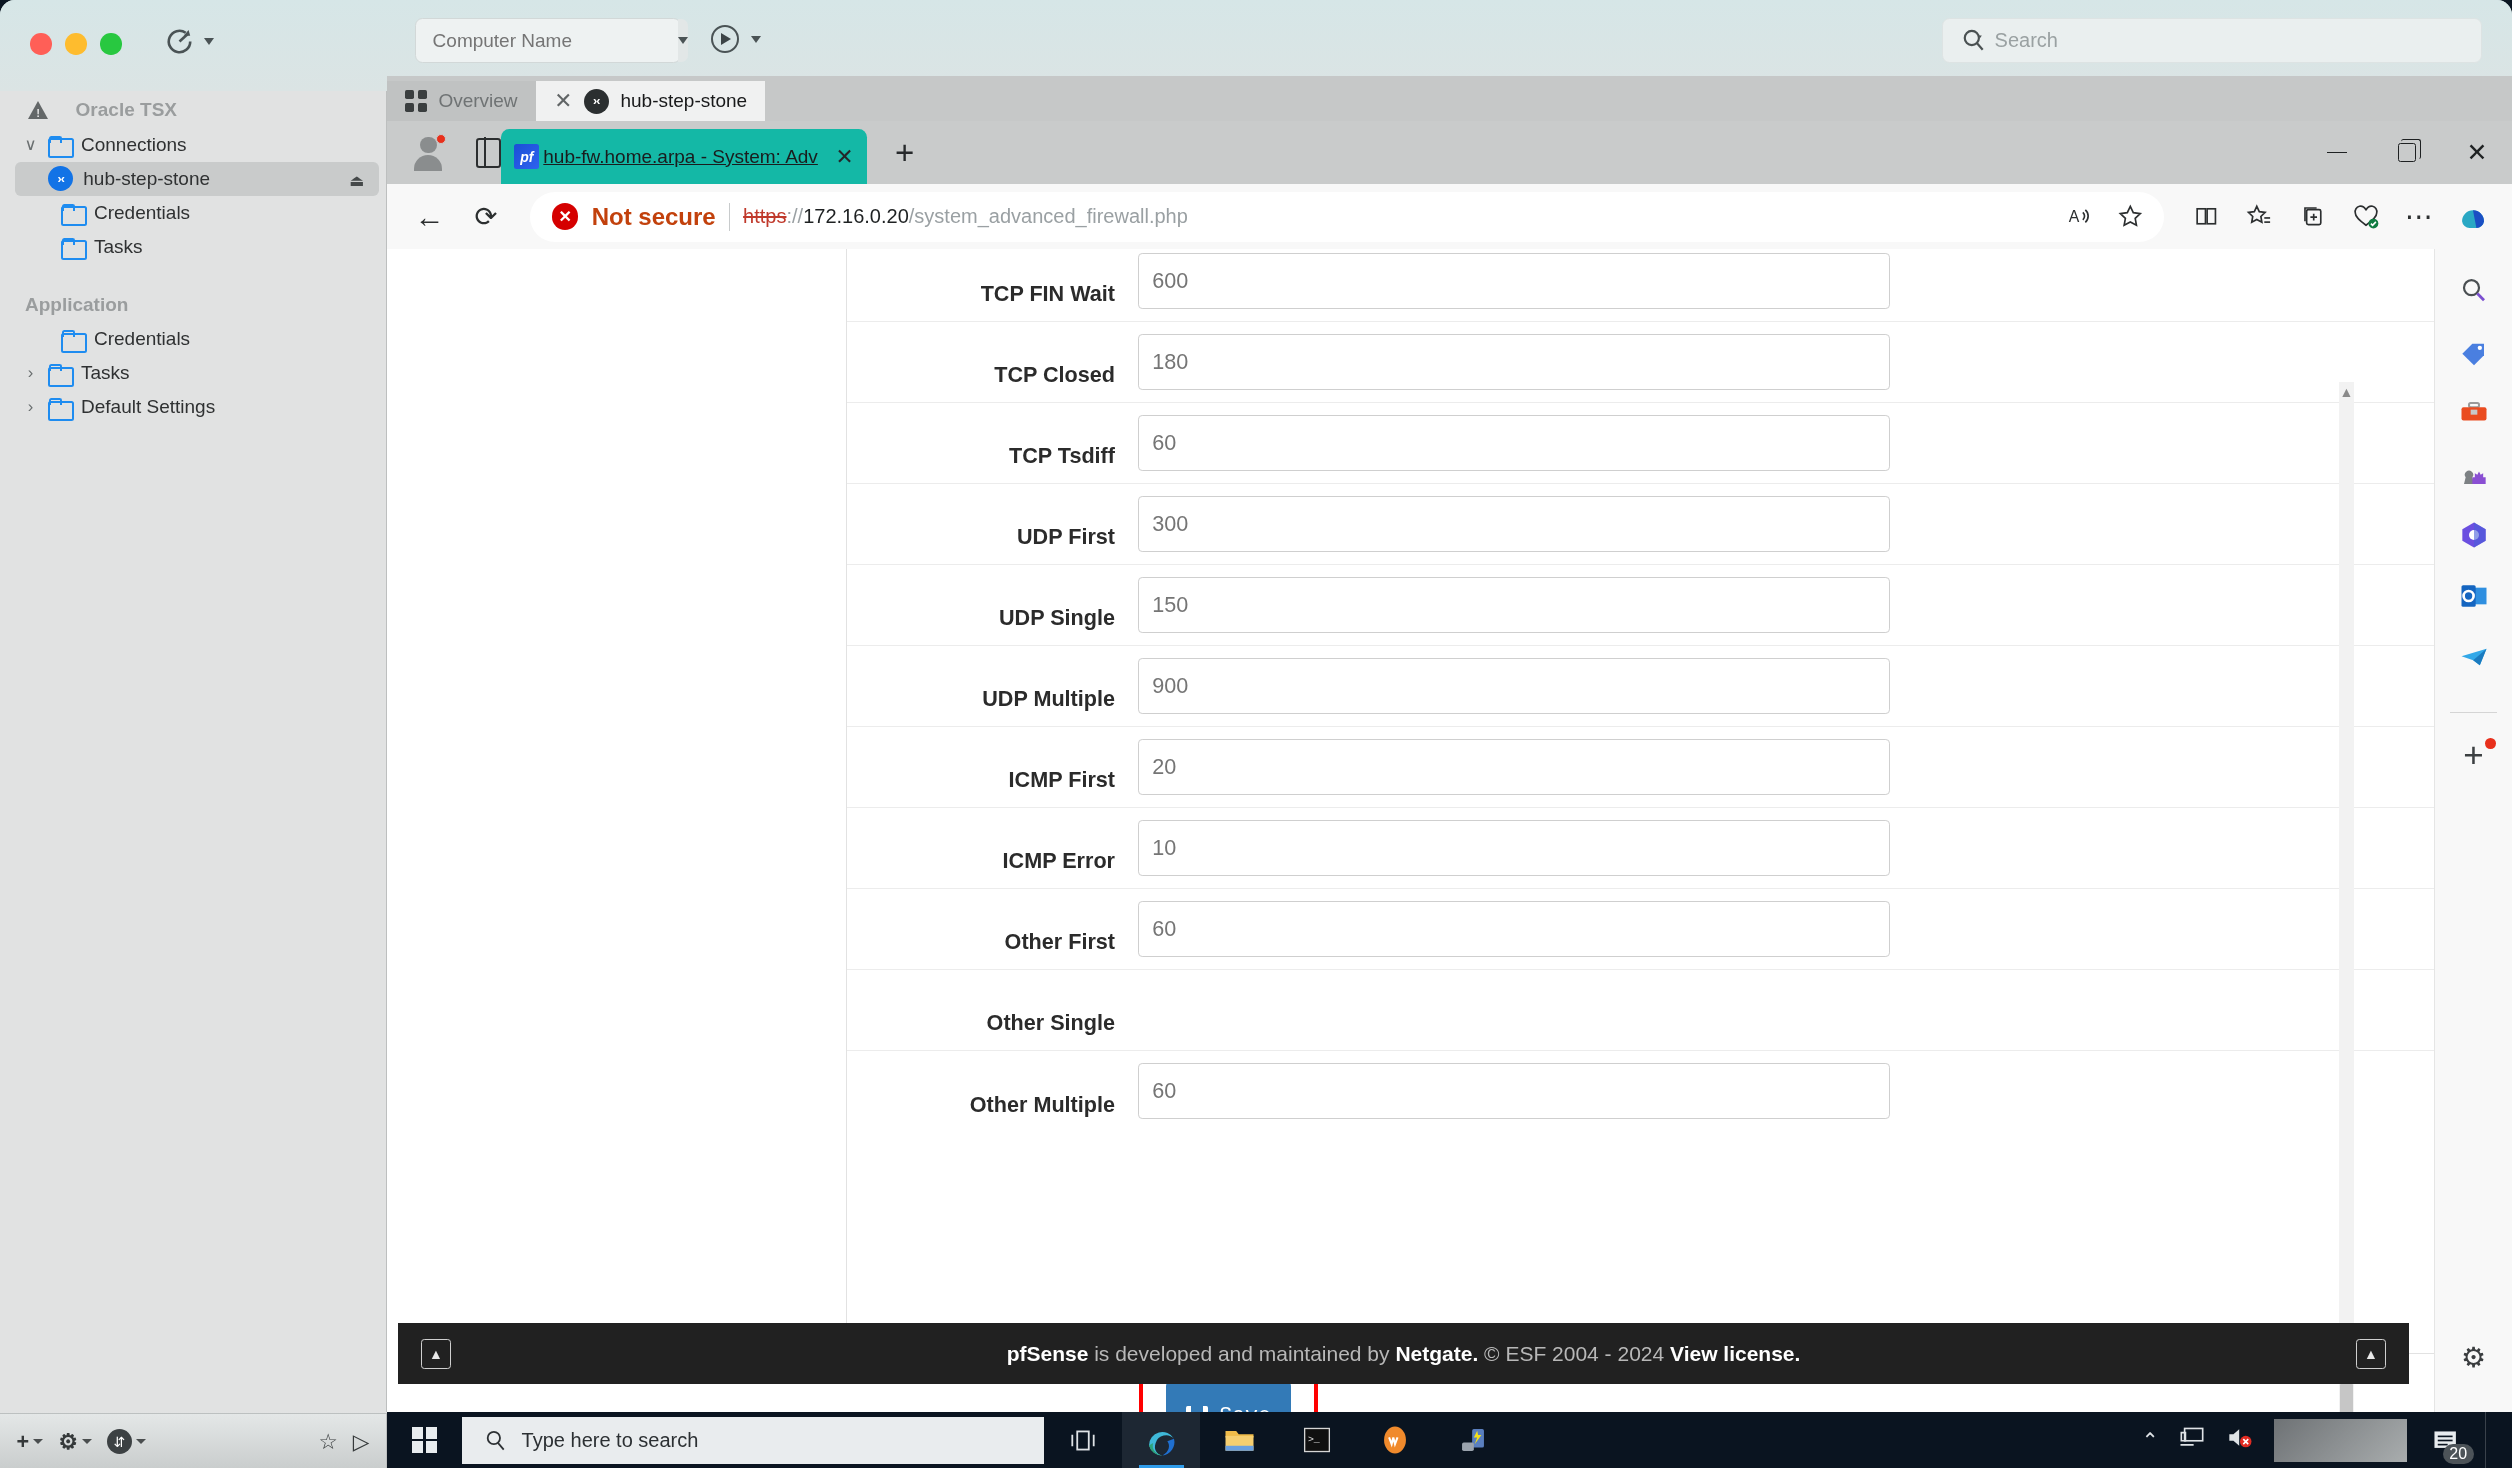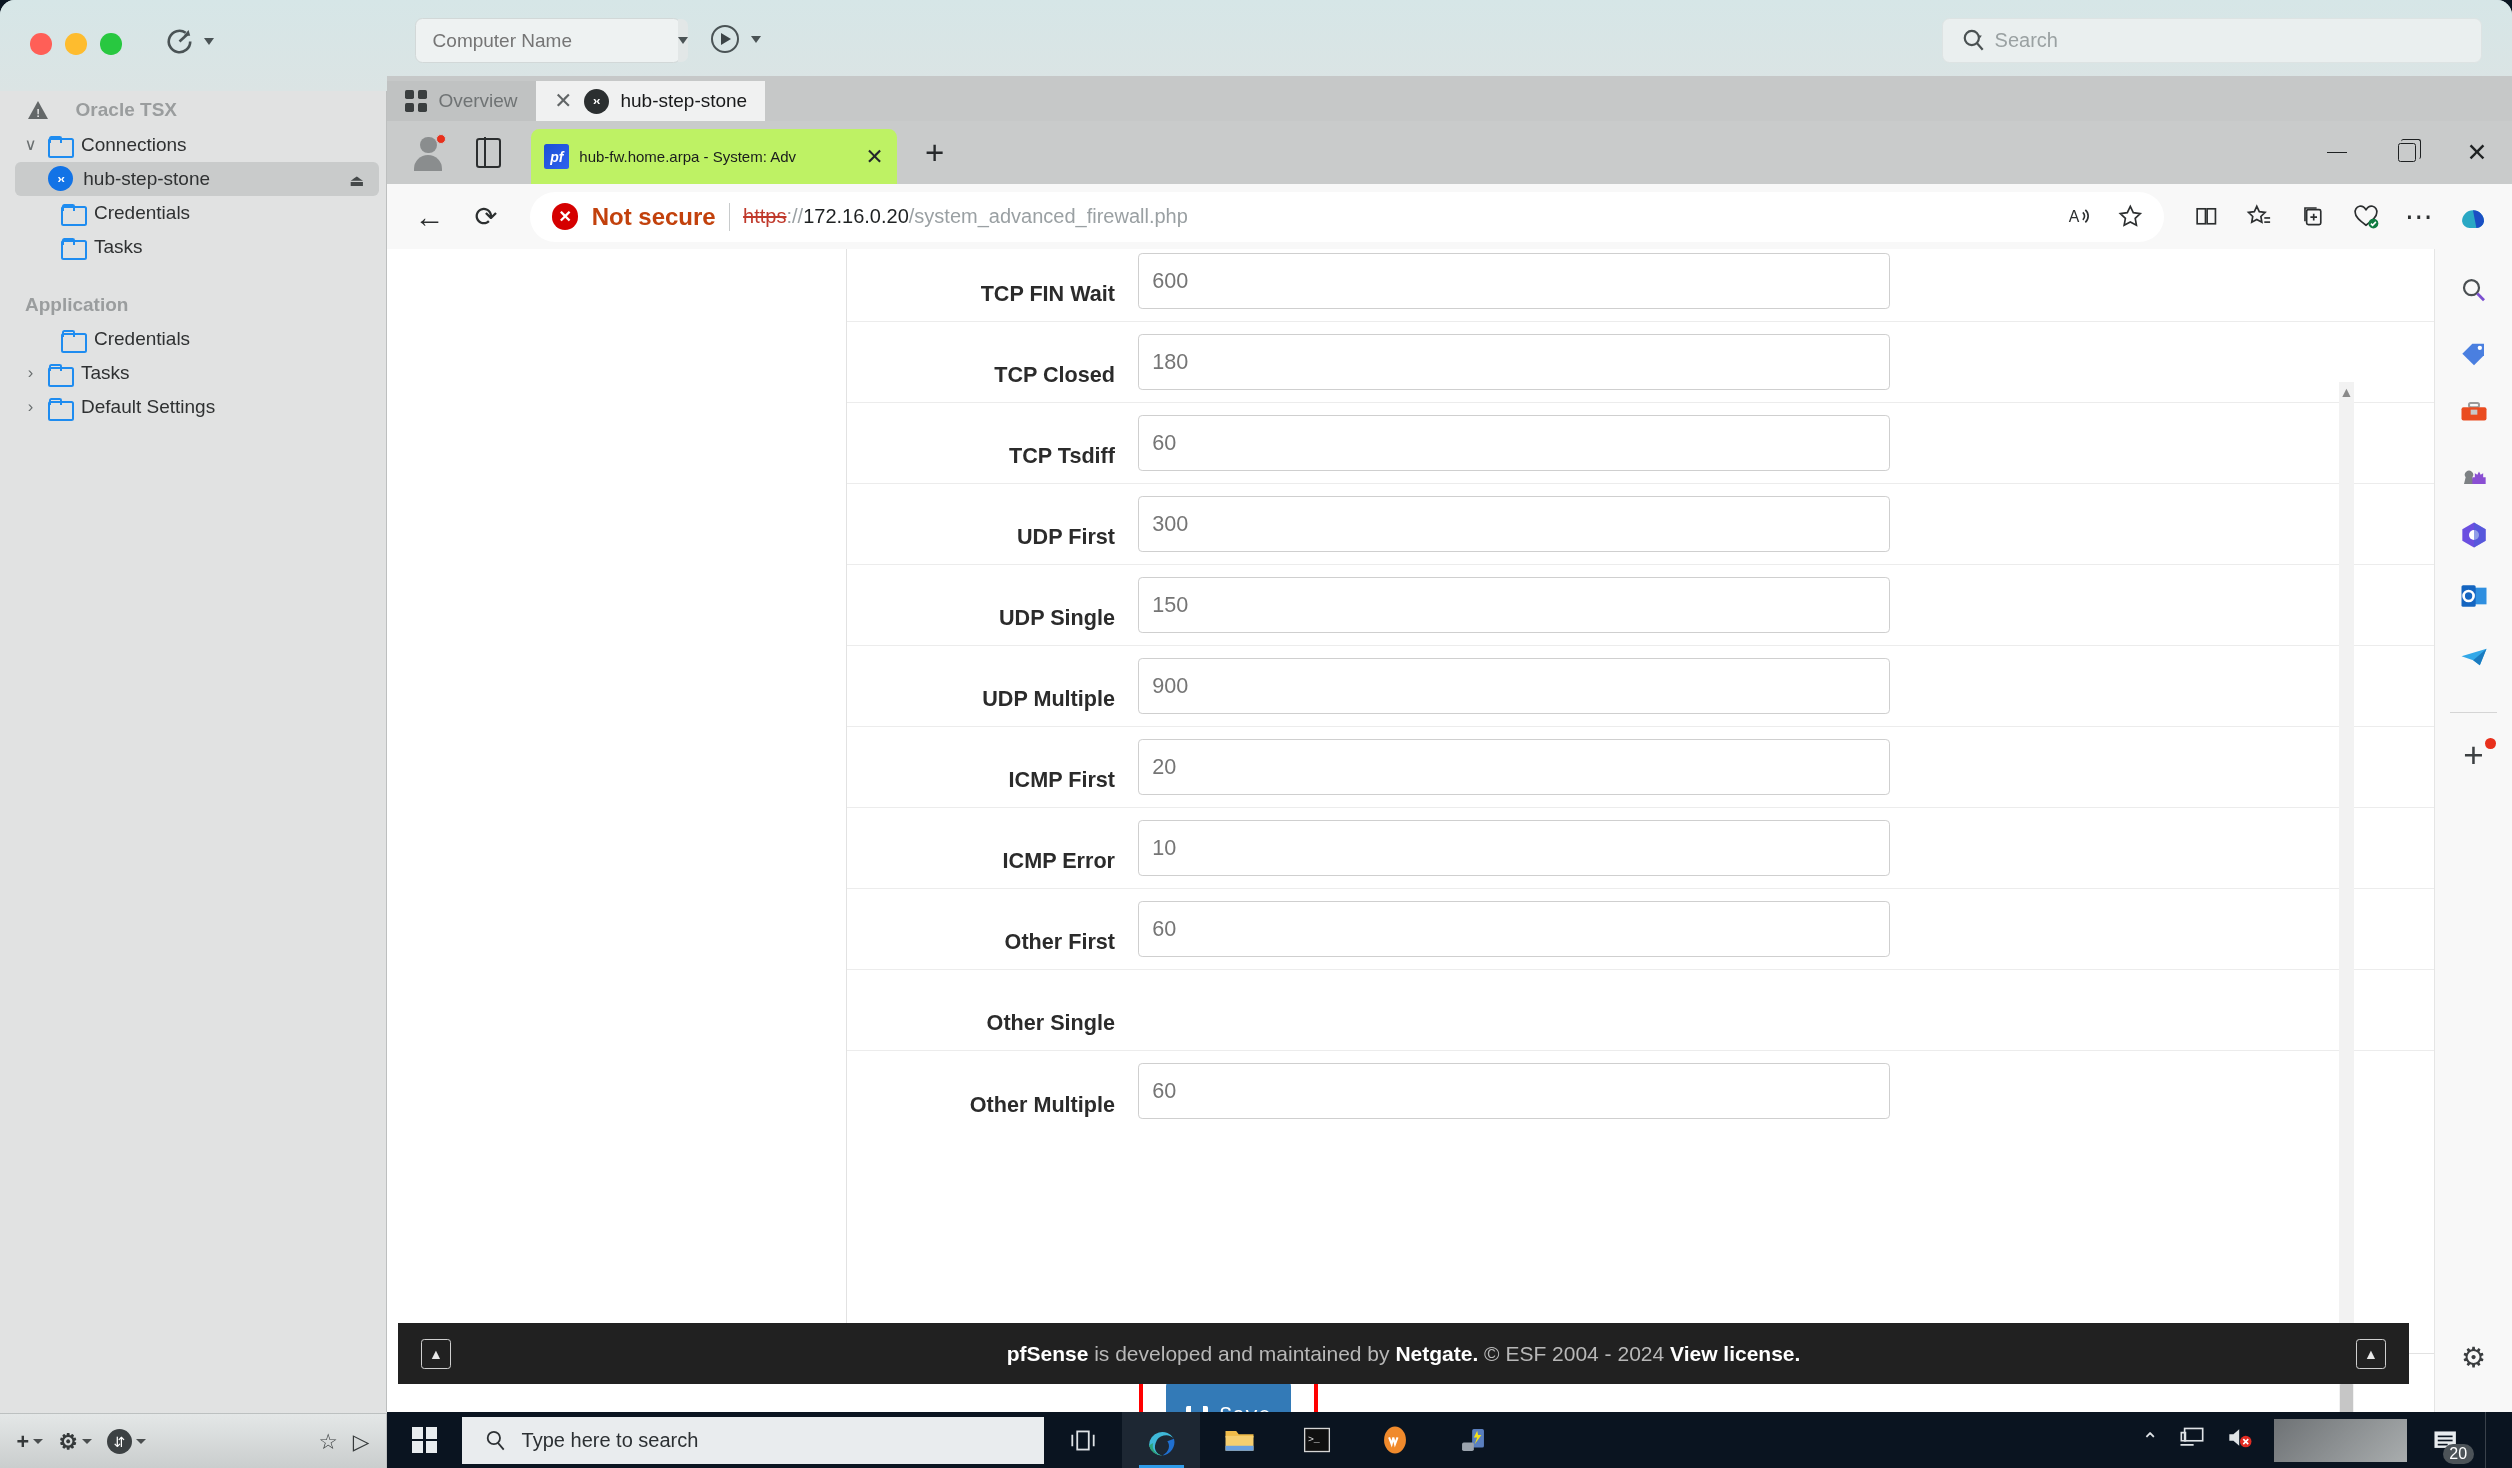--- a/index.html
+++ b/index.html
@@ -127,30 +127,30 @@
     background:#c9cbcb; display:flex; align-items:center;
   }
   #edge-profile { margin-left:23px; width:38px; height:38px; position:relative; }
   #edge-profile .head { position:absolute; left:10px; top:3.3px; width:16.6px;height:16.6px;border-radius:50%;background:#8a8d8e;}
   #edge-profile .body { position:absolute; left:4.2px; top:21.6px; width:28px;height:16px;border-radius:14px 14px 0 0;background:#8a8d8e;}
   #edge-profile .dot { position:absolute; right:1.7px; top:0; width:10.8px;height:10.8px;border-radius:50%;background:#e8301c;border:1.7px solid #c9cbcb;}
   #edge-collections-ico { margin-left:28px; width:25px;height:30px;border:2.1px solid #2b2e2f;border-radius:3.3px;position:relative;}
   #edge-collections-ico::after{content:"";position:absolute;left:5.8px;top:-2.1px;width:2.1px;height:30px;background:#2b2e2f;}
 
   #edge-tab {
-    margin-left:30px; height:55px; width:366px; background:#bef264;
+    height:55px; width:366px; background:#14b8a6;
     border-radius:8.3px 8.3px 0 0; align-self:flex-end;
-    display:flex; align-items:center; padding:0 13.3px; gap:10px;
+    display:flex; align-items:center; padding:0 13.3px; gap:4px;
   }
   #pf-favicon {
     width:25px;height:25px;background:linear-gradient(135deg,#1a4fd6,#2f63ef);
     color:#fff;font-size:14px;font-weight:bold;font-style:italic;
     display:flex;align-items:center;justify-content:center;border-radius:2.5px;flex:none;
   }
-  #edge-tab-title { font-size:15px; color:#1a1c1d; white-space:nowrap; overflow:hidden; text-overflow:clip; flex:1; }
+  #edge-tab-title { font-size:19px; color:#1a1c1d; white-space:nowrap; overflow:hidden; text-overflow:clip; flex:1;text-decoration:underline; }
   #edge-tab-close { font-size:21.6px; color:#24272a; }
   #edge-newtab { margin-left:28px; font-size:33px; color:#26292b; font-weight:300; }
 
   #edge-winctl { position:absolute; right:0; top:0; height:63px; display:flex; align-items:center; }
   .wc { width:70px; height:63px; display:flex; align-items:center; justify-content:center; color:#1e2122; }
   .wc-min { width:20px;height:1.7px;background:#1e2122; }
   .wc-max { width:18.3px;height:18.3px;border:1.7px solid #1e2122;border-radius:2.5px;position:relative; }
   .wc-max::after{content:"";position:absolute;left:2.5px;top:-5px;width:18.3px;height:18.3px;border:1.7px solid #1e2122;border-radius:2.5px;border-bottom:none;border-left:none;}
   .wc-close { font-size:25px; font-weight:300; }
 

